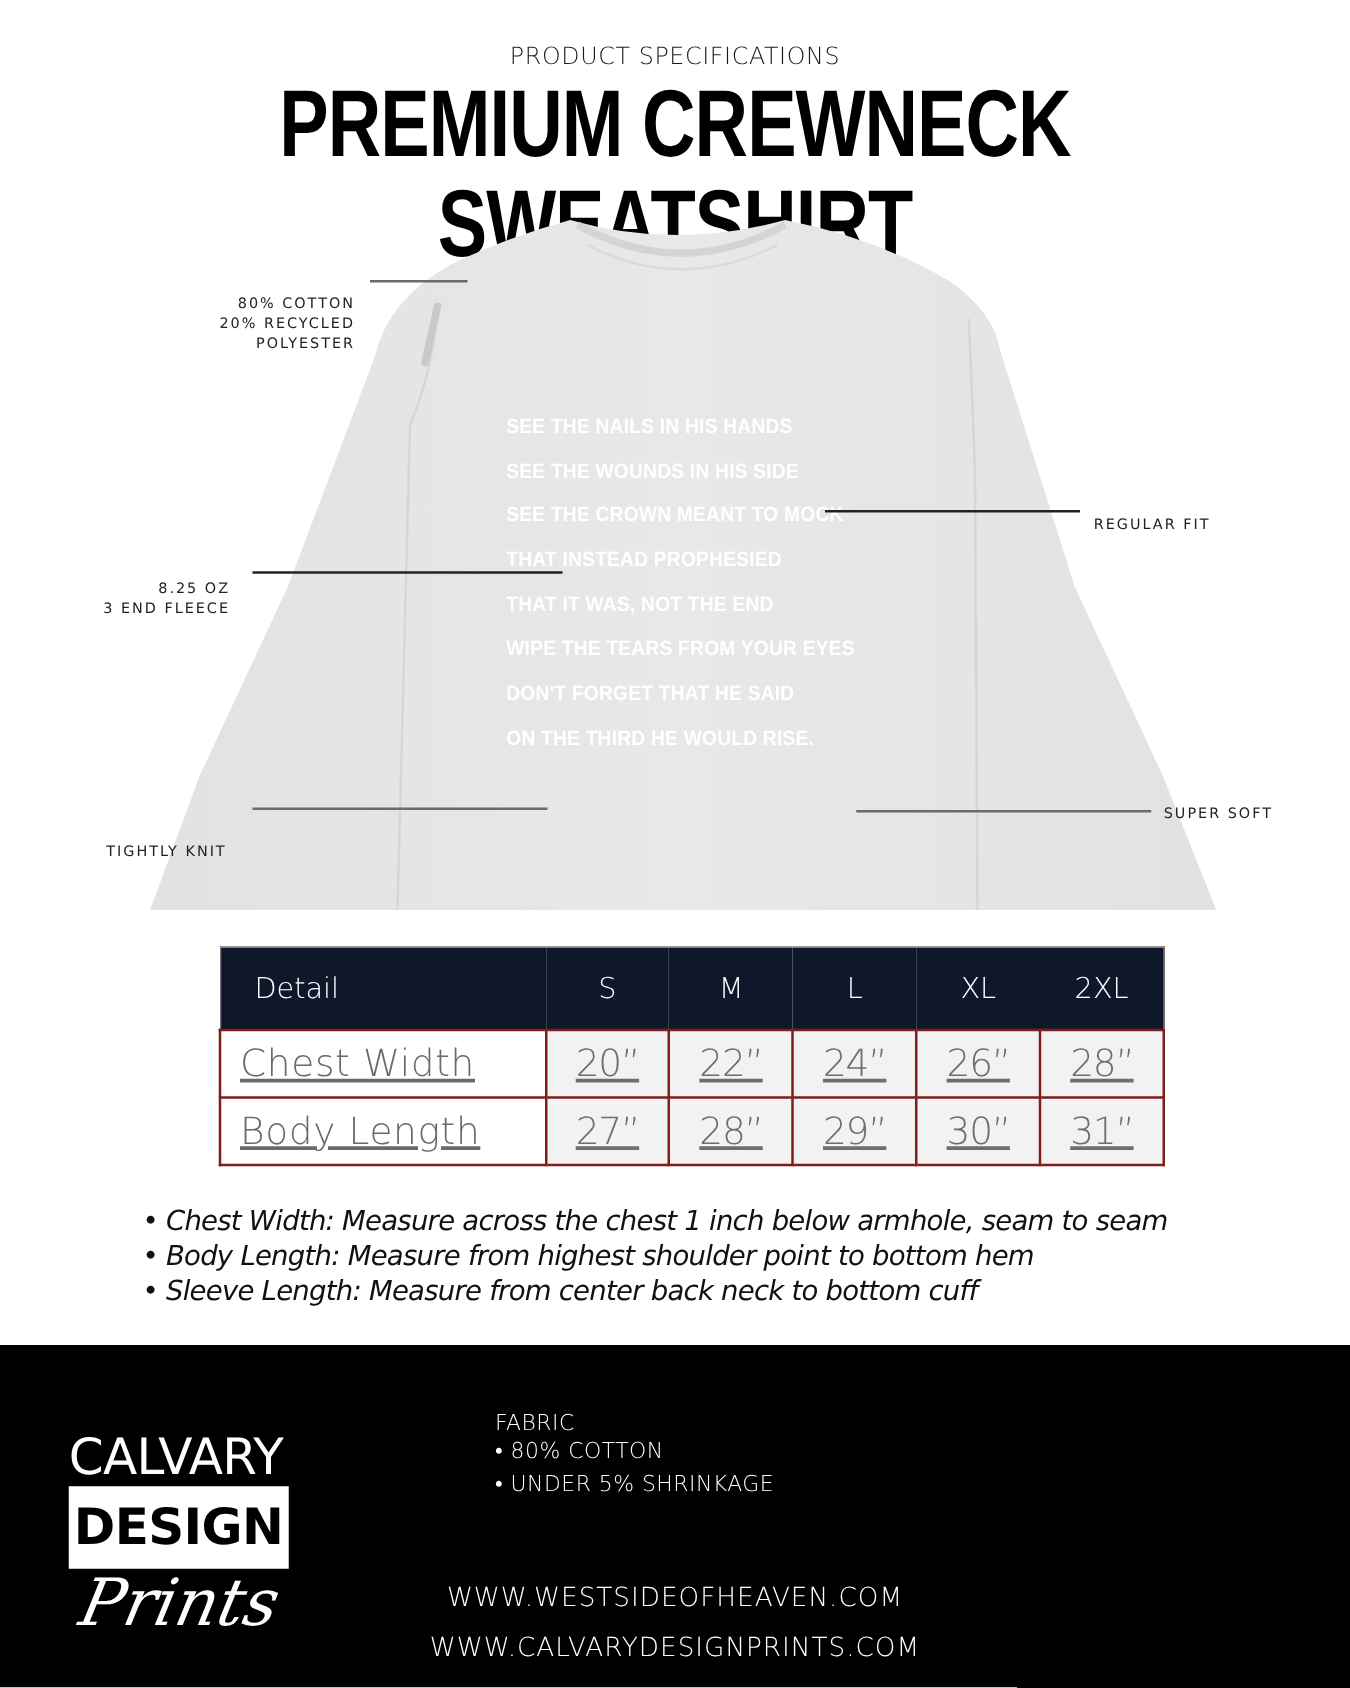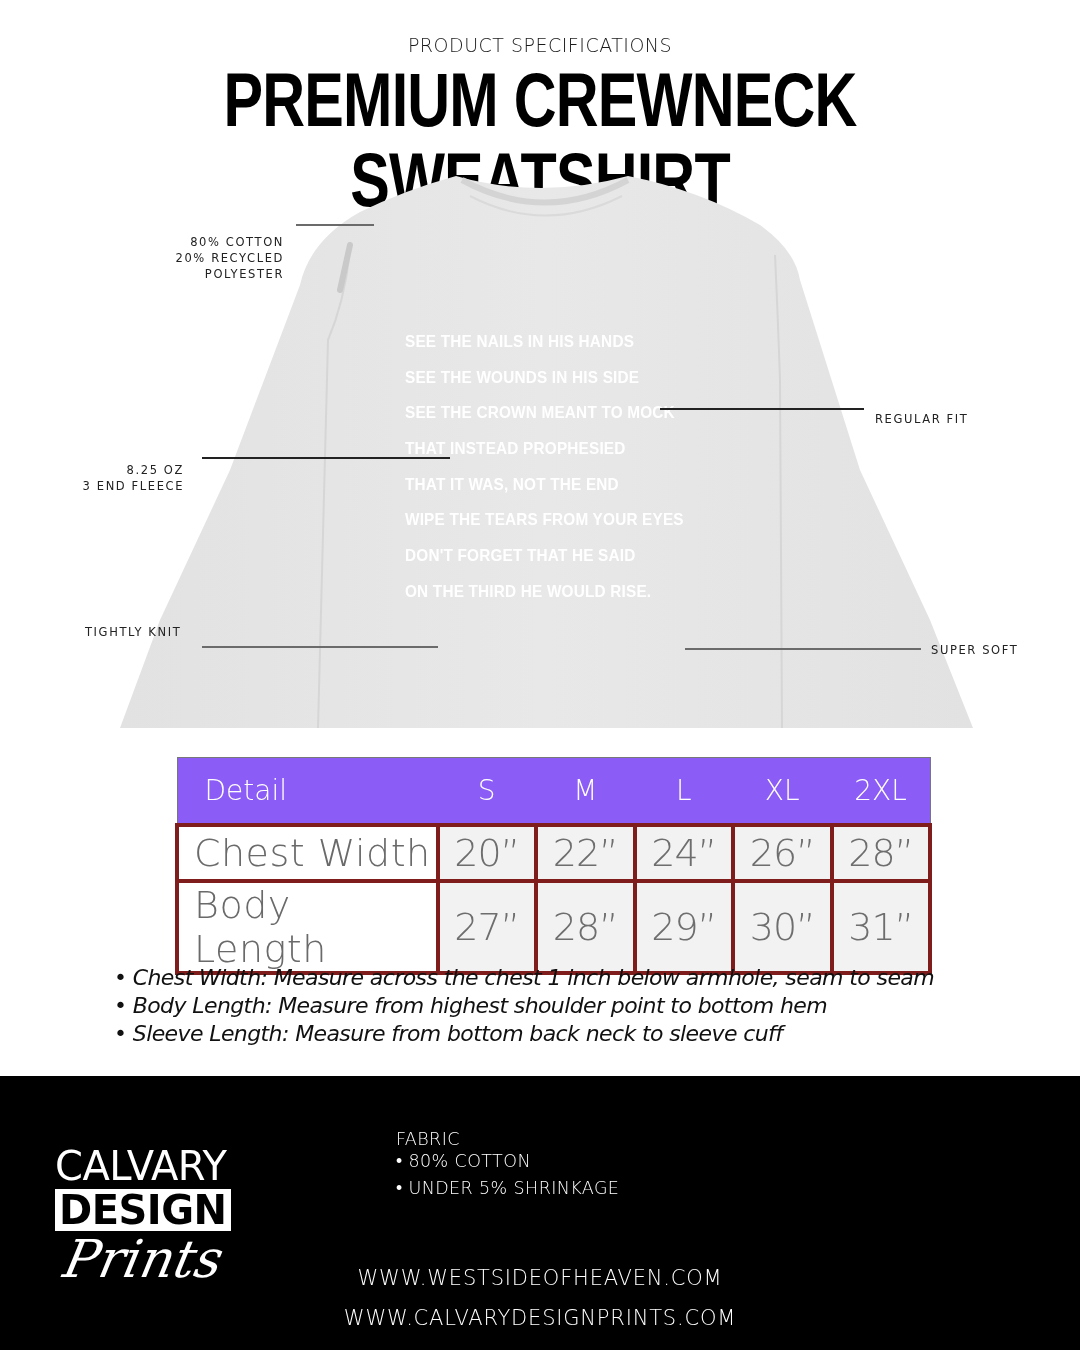--- a/index.html
+++ b/index.html
@@ -21,36 +21,36 @@
   .quote div { height:35.7px; }
 
   .callout { font-family:"DejaVu Sans", sans-serif; font-size:11.5px; letter-spacing:1.6px; color:#222;
              line-height:16px; white-space:nowrap; }
   .right { text-align:right;margin-top:28px; }
   .line { height:2px; background:#6b6b6b; }
   .line.dark { background:#222; height:1.5px; }
 
   table.sizes { position:absolute; left:175px; top:757px; width:757px; border-collapse:collapse;
                 font-family:"DejaVu Sans", sans-serif; }
-  table.sizes th { background:#8b5cf6; color:#ffffff; font-weight:300; font-size:28px; height:65px;
+  table.sizes th { background:#0f172a; color:#ffffff; font-weight:300; font-size:23px; height:65px;
                    text-align:center; padding:0; }
   table.sizes th.first { text-align:left; padding-left:27px; width:233px; }
-  table.sizes td { border:4px solid #7f1d1d; height:52px; font-size:38px; color:#6e6e6e; text-align:center;
-                   background:#f2f2f3; font-weight:300; padding:0; letter-spacing:-1px; }
+  table.sizes td { border:2px solid #7f1d1d; height:52px; font-size:30px; color:#6e6e6e; text-align:center;
+                   background:#f2f2f3; font-weight:300; padding:0; letter-spacing:-1px;text-decoration:underline; }
   table.sizes td.label { background:#ffffff; text-align:left; padding-left:15px; letter-spacing:0.5px; color:#6a6a6a; }
   table.sizes tr.head { border:1px solid #777779; }
 
   .notes { left:98px; top:964px; font-family:"DejaVu Sans", sans-serif; font-style:italic; font-size:22px;
            line-height:28px; color:#111; letter-spacing:-0.6px; font-weight:300; white-space:nowrap;margin-left:16px; }
 
   .footer { left:0; top:1076px; width:1080px; height:274px; background:#000; }
   .logo { left:55px; top:1145px; width:190px; color:#fff; }
   .logo .l1 { font-family:"DejaVu Sans", sans-serif; font-size:40px; font-weight:400; letter-spacing:-0.5px; line-height:42px; }
   .logo .l2 { margin-top:2px; display:inline-block; background:#fff; color:#000; font-family:"DejaVu Sans", sans-serif;
-              font-weight:700; font-size:40px; line-height:42px; padding:0 4px; letter-spacing:-0.5px; }
+              font-weight:700; font-size:40px; line-height:42px; padding:12px 4px; letter-spacing:-0.5px; }
   .logo .l3 { font-family:"DejaVu Serif", serif; font-style:italic; font-size:52px; line-height:56px; margin-left:10px;
               transform:skewX(-12deg); }
   .fabric { left:396px; top:1128px; font-family:"DejaVu Sans", sans-serif; color:#fff; font-size:17.5px; line-height:27px; letter-spacing:0.4px; font-weight:300; }
   .fabric .item { height:27px; }
   .url { left:0; width:1080px; text-align:center; font-family:"DejaVu Sans", sans-serif; color:#fff; font-size:21px; letter-spacing:0.8px; font-weight:300; }
 </style>
 </head>
 <body>
 
 <div class="abs subtitle">PRODUCT SPECIFICATIONS</div>
@@ -95,21 +95,21 @@
   <div>POLYESTER</div>
 </div>
 <div class="abs line" style="left:296px; top:224px; width:78px;"></div>
 
 <div class="abs callout right" style="left:40px; top:434px; width:144px;">
   <div>8.25 OZ</div>
   <div>3 END FLEECE</div>
 </div>
 <div class="abs line dark" style="left:202px; top:457px; width:248px;"></div>
 
-<div class="abs callout" style="left:85px; top:624px;">TIGHTLY KNIT</div>
+<div class="abs callout" style="left:85px; top:673px;">TIGHTLY KNIT</div>
 <div class="abs line" style="left:202px; top:646px; width:236px;"></div>
 
 <div class="abs line dark" style="left:660px; top:408px; width:204px;"></div>
 <div class="abs callout" style="left:875px; top:411px;">REGULAR FIT</div>
 
 <div class="abs line" style="left:685px; top:648px; width:236px;"></div>
 <div class="abs callout" style="left:931px; top:642px;">SUPER SOFT</div>
 
 <table class="sizes">
   <tbody>
@@ -136,21 +136,21 @@
     <td>29”</td>
     <td>30”</td>
     <td>31”</td>
   </tr>
 </tbody>
   </table>
 
 <div class="abs notes">
   <div>• Chest Width: Measure across the chest 1 inch below armhole, seam to seam</div>
   <div>• Body Length: Measure from highest shoulder point to bottom hem</div>
-  <div>• Sleeve Length: Measure from bottom back neck to sleeve cuff</div>
+  <div>• Sleeve Length: Measure from center back neck to bottom cuff</div>
 </div>
 
 <div class="abs footer"></div>
 
 <div class="abs logo">
   <div class="l1">CALVARY</div>
   <div class="l2">DESIGN</div>
   <div class="l3">Prints</div>
 </div>
 

